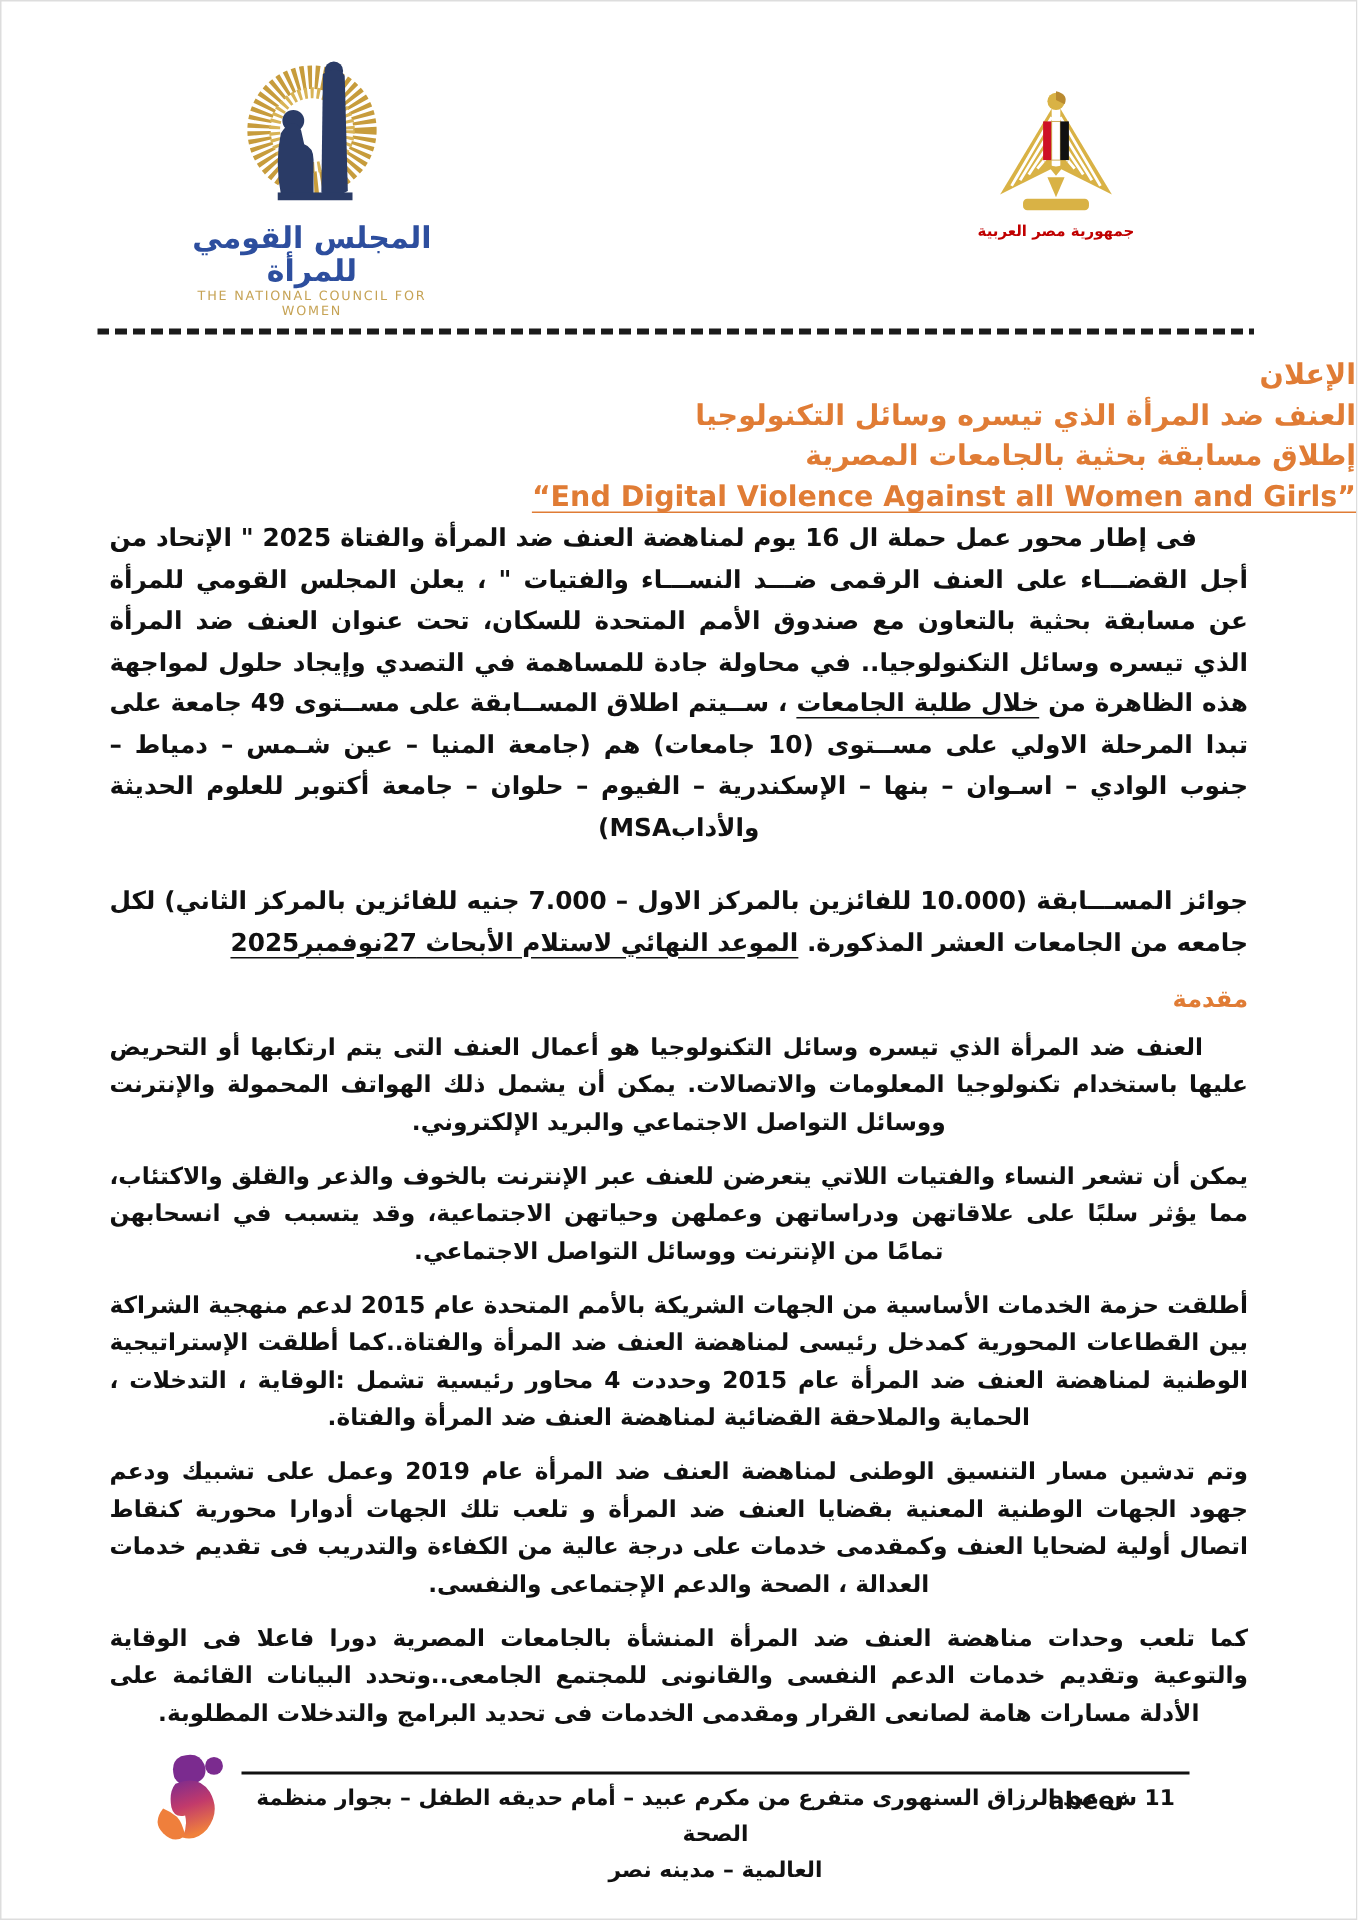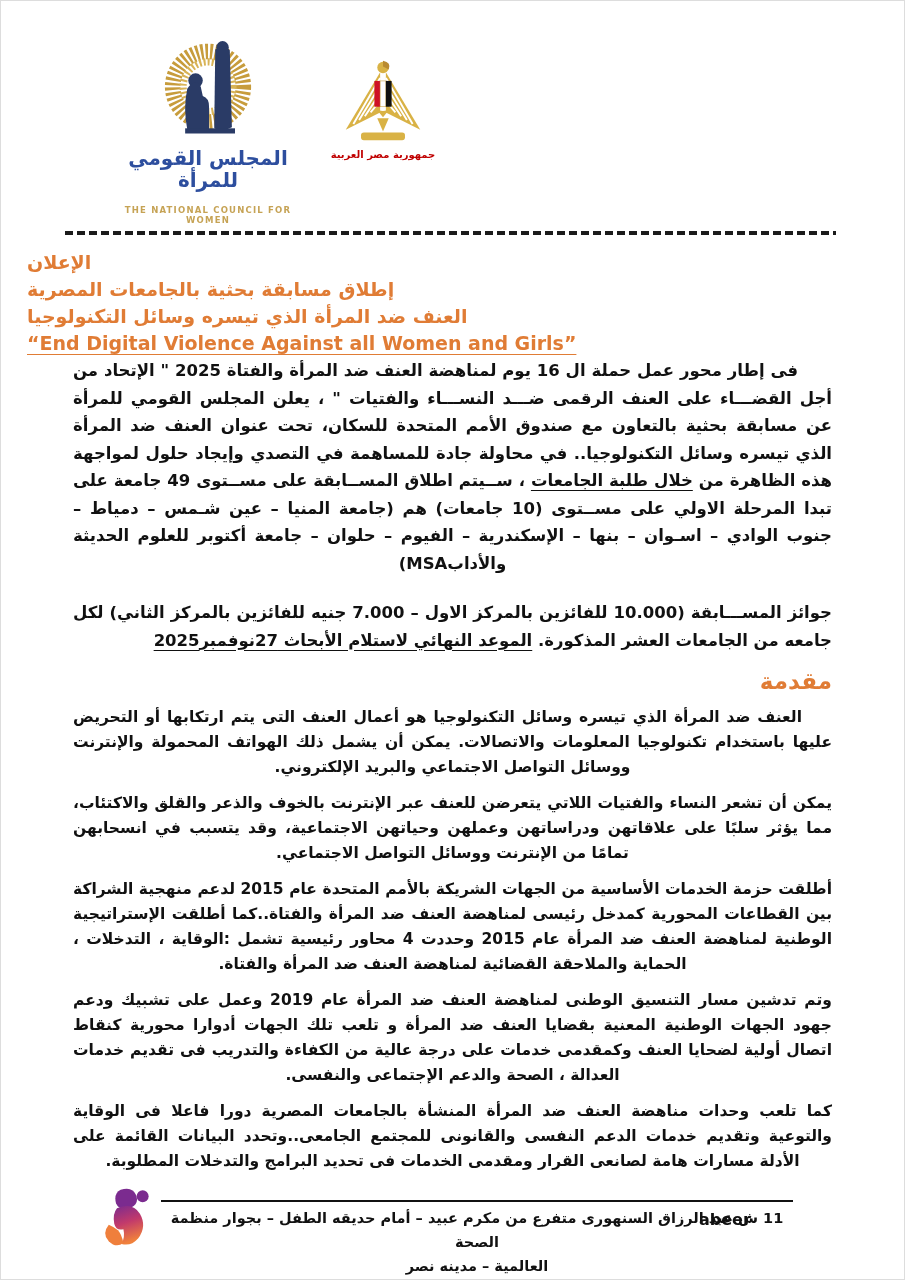--- a/index.html
+++ b/index.html
@@ -1,41 +1,41 @@
 <!DOCTYPE html>
 <html lang="ar"><head>
 <meta charset="utf-8">
 <style>
   html,body{margin:0;padding:0;background:#fff;}
   .page{
     width:905px;height:1280px;position:relative;overflow:hidden;background:#fff;
     font-family:"DejaVu Sans",sans-serif;box-sizing:border-box;border:1px solid #ddd;
   }
   
-  .header{display:flex;justify-content:flex-start;align-items:flex-start;
+  .header{display:flex;justify-content:space-between;align-items:flex-start;
     padding:38px 120px 0 112px;}
   .ncw-block{width:190px;text-align:center;}
   .ncw-ar{color:#2D4E9E;font-weight:bold;font-size:20px;line-height:22px;direction:rtl;letter-spacing:0;}
-  .ncw-en{color:#C6A355;font-weight:bold;font-size:8.5px;letter-spacing:1.2px;margin-top:14px;}
+  .ncw-en{color:#C6A355;font-weight:normal;font-size:8.5px;letter-spacing:1.2px;margin-top:2px;}
   .egypt-block{width:160px;text-align:center;padding-top:18px;}
   .country{color:#C00000;font-weight:bold;font-size:10px;margin-top:4px;direction:rtl;}
   .dashes{height:4px;margin:6px 68px 0 64px;
     background:repeating-linear-gradient(90deg,#1b1b1b 0 8px,transparent 8px 12px);}
   
-  .title-block{text-align:left;direction:rtl;color:#E07C35;font-weight:bold;margin-top:14px;padding-left:26px;}
+  .title-block{text-align:right;direction:rtl;color:#E07C35;font-weight:bold;margin-top:14px;padding-left:26px;}
   .title-block .t{font-size:19px;line-height:27px;}
   .t-underline{text-decoration:underline;text-underline-offset:4px;}
   .t-en{direction:ltr;font-size:20px;line-height:29px;}
   
   .body-area{padding:0 72px;direction:rtl;color:#111;}
   .para{font-weight:bold;font-size:16.5px;line-height:27.5px;text-align:justify;margin:0;}
   .para-main{margin-top:0;text-indent:34px;text-align-last:center;}
   .para-prizes{margin-top:22px;text-align-last:right;}
   .u{text-decoration:underline;text-underline-offset:4px;}
-  .section-heading{color:#E07C35;font-weight:bold;font-size:23px;text-align:right;margin:14px 0 4px;}
+  .section-heading{color:#E07C35;font-weight:bold;font-size:16px;text-align:right;margin:14px 0 4px;}
   .intro{font-weight:bold;font-size:15.5px;line-height:25px;text-align:justify;
     text-align-last:center;margin:11px 0 0;}
   .intro-first{text-indent:30px;}
   
   .footer{position:relative;height:170px;margin-top:14px;}
   .camp-logo{position:absolute;left:88px;top:0;width:78px;text-align:center;}
   .footer-rule{position:absolute;left:160px;top:12px;width:632px;border-top:2.5px solid #111;}
   .footer-text{position:absolute;left:160px;top:18px;width:632px;direction:rtl;
     text-align:center;font-weight:bold;font-size:14.5px;line-height:24px;color:#111;}
   .signature{position:absolute;left:698px;top:22px;font-weight:bold;font-size:16px;
@@ -82,22 +82,22 @@
         </svg>
       </span>
       <div class="country">جمهورية مصر العربية</div>
     </div>
   </div>
 
   <div class="dashes"></div>
 
   <div class="title-block">
     <div class="t">الإعلان</div>
+    <div class="t">العنف ضد المرأة الذي تيسره وسائل التكنولوجيا</div>
     <div class="t">إطلاق مسابقة بحثية بالجامعات المصرية</div>
-    <div class="t">العنف ضد المرأة الذي تيسره وسائل التكنولوجيا</div>
     <div class="t t-en t-underline">“End Digital Violence Against all Women and Girls”</div>
   </div>
 
   <div class="body-area">
 
     <p class="para para-main"><span>فى إطار  محور عمل حملة ال 16 يوم لمناهضة العنف ضد المرأة والفتاة  2025 " الإتحاد من أجل القضـــاء على العنف الرقمى ضـــد النســـاء والفتيات " ، يعلن المجلس القومي للمرأة عن مسابقة بحثية بالتعاون مع صندوق الأمم المتحدة للسكان، تحت عنوان العنف ضد المرأة الذي تيسره وسائل التكنولوجيا.. في محاولة جادة للمساهمة في التصدي وإيجاد حلول لمواجهة هذه الظاهرة من </span><span class="u">خلال طلبة الجامعات</span><span> ، ســيتم اطلاق المســابقة على مســتوى 49 جامعة على تبدا المرحلة الاولي على مســتوى  (10 جامعات) هم (جامعة المنيا – عين شـمس – دمياط – جنوب الوادي – اسـوان – بنها – الإسكندرية – الفيوم – حلوان – جامعة أكتوبر للعلوم الحديثة والأدابMSA)</span></p>
 
     <p class="para para-prizes"><span>جوائز المســـابقة (10.000 للفائزين بالمركز الاول – 7.000 جنيه للفائزين بالمركز الثاني) لكل جامعه من الجامعات العشر المذكورة. </span><span class="u">الموعد النهائي لاستلام الأبحاث 27نوفمبر2025</span></p>
 
     <div class="section-heading">مقدمة</div>

